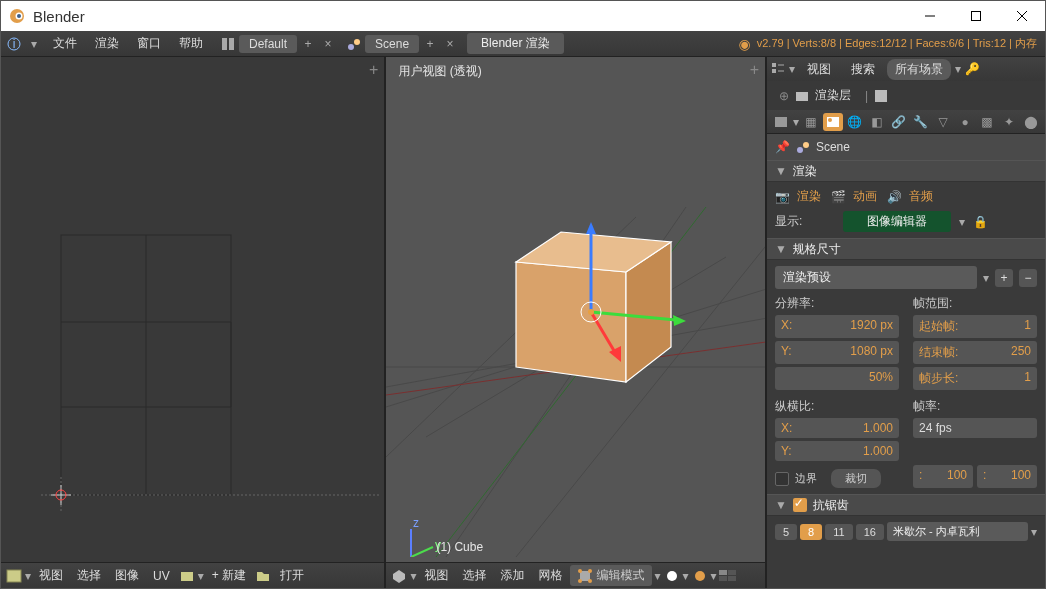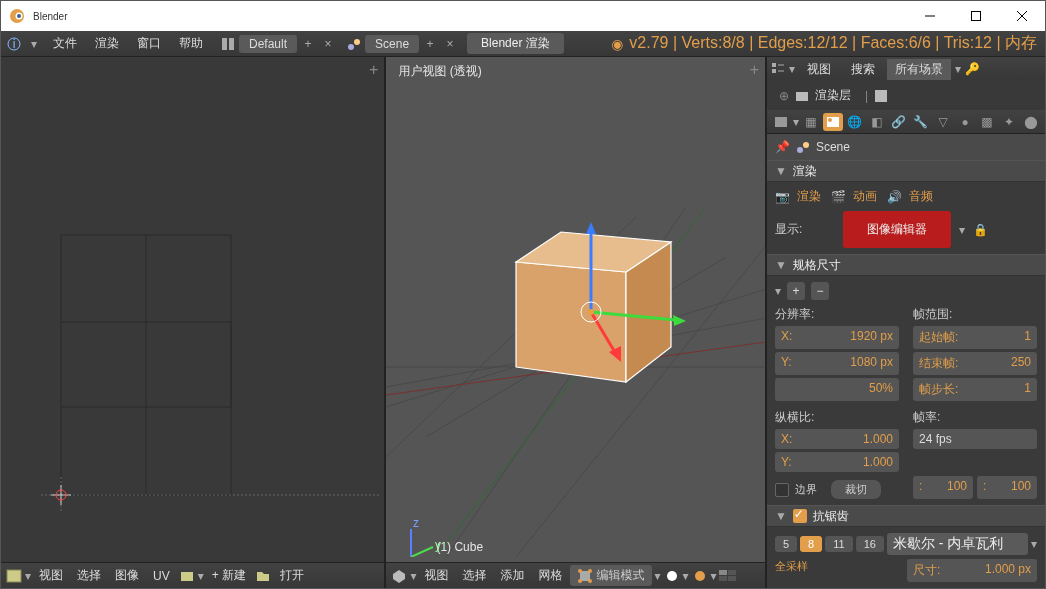--- a/index.html
+++ b/index.html
@@ -1,29 +1,29 @@
 <!DOCTYPE html>
 <html><head>
 <meta charset="utf-8">
 <style>
 * { margin:0; padding:0; box-sizing:border-box; font-family:"Segoe UI",Arial,sans-serif; font-size:12px; user-select:none; }
 body { background:#fff; width:1046px; height:589px; overflow:hidden; }
 .win { width:1046px; height:589px; border:1px solid #555; display:flex; flex-direction:column; }
 .titlebar { height:30px; background:#fff; display:flex; align-items:center; padding:0 0 0 8px; color:#333; }
 .titlebar .logo { width:16px; height:16px; margin-right:8px; }
-.titlebar .title { font-size:10px; flex:1; }
+.titlebar .title { font-size:15px; flex:1; }
 .titlebar .winbtn { width:46px; height:30px; display:flex; align-items:center; justify-content:center; color:#000; }
 .main { flex:1; display:flex; flex-direction:column; background:#2b2b2b; color:#ccc; }
 .topbar { height:26px; background:linear-gradient(#424242,#373737); display:flex; align-items:center; padding:0 4px; gap:2px; border-bottom:1px solid #222; }
 .topbar .item { padding:2px 8px; color:#ddd; cursor:default; }
 .topbar .item.sel { background:#5a5a5a; border-radius:3px; padding:2px 10px; }
 .topbar .sep { width:4px; }
 .topbar .icon { width:18px; height:18px; display:flex; align-items:center; justify-content:center; color:#aaa; }
 .infobar { margin-left:auto; display:flex; align-items:center; gap:6px; }
-.info { color:#e29e4a; font-size:16px; white-space:nowrap; padding-right:4px; }
+.info { color:#e29e4a; font-size:11px; white-space:nowrap; padding-right:4px; }
 .engine { background:#5a5a5a; padding:2px 14px; border-radius:3px; color:#eee; }
 .orange-logo { color:#e29e4a; font-size:14px; }
 
 .content { flex:1; display:flex; overflow:hidden; }
 .panel { display:flex; flex-direction:column; background:#393939; position:relative; }
 .panel.left { width:392px; border-right:2px solid #222; }
 .panel.mid { width:387px; border-right:2px solid #222; }
 .panel.right { flex:1; }
 
 .viewport { flex:1; background:#555; position:relative; overflow:hidden; }
@@ -33,55 +33,55 @@
 
 .btmbar { height:26px; background:linear-gradient(#424242,#373737); display:flex; align-items:center; padding:0 4px; gap:2px; border-top:1px solid #222; }
 .btmbar .item { padding:2px 6px; color:#ddd; cursor:default; }
 .btmbar .ico { width:18px; height:18px; display:flex; align-items:center; justify-content:center; }
 .btmbar .mode { background:#5a5a5a; padding:2px 8px; border-radius:3px; display:flex; align-items:center; gap:4px; }
 .dot { width:10px; height:10px; border-radius:50%; }
 .dot.w { background:#fff; }
 .dot.o { background:#e29e4a; }
 .outliner-hdr { height:24px; background:linear-gradient(#424242,#373737); display:flex; align-items:center; padding:0 4px; gap:4px; }
 .outliner-hdr .tab { padding:2px 8px; color:#ddd; }
-.outliner-hdr .tab.sel { background:#5a5a5a; border-radius:0; }
+.outliner-hdr .tab.sel { background:#5a5a5a; border-radius:8px; }
 .outliner-tree { padding:4px 12px; font-size:12px; }
 .outliner-tree .row { display:flex; align-items:center; gap:6px; padding:2px 0; color:#ddd; }
 .tree-ico { width:14px; height:14px; }
 
 .props { flex:1; overflow:auto; background:#3a3a3a; }
 .props::-webkit-scrollbar { width:12px; }
 .props::-webkit-scrollbar-track { background:#333; }
 .props::-webkit-scrollbar-thumb { background:#555; border-radius:6px; }
 .props-tabs { height:24px; background:linear-gradient(#424242,#373737); display:flex; align-items:center; padding:0 4px; gap:2px; border-bottom:1px solid #222; }
 .props-tabs .ptab { width:20px; height:18px; display:flex; align-items:center; justify-content:center; color:#999; border-radius:3px; }
 .props-tabs .ptab.active { background:#e29e4a; color:#fff; }
 .scene-row { height:26px; display:flex; align-items:center; padding:0 8px; gap:6px; color:#ddd; background:#4a4a4a; }
 .sect-hdr { height:22px; background:#4a4a4a; display:flex; align-items:center; padding:0 8px; color:#eee; border-top:1px solid #555; border-bottom:1px solid #333; }
 .sect-hdr .tri { margin-right:6px; color:#aaa; }
 .sect-body { padding:6px 8px; }
 .render-btns { display:flex; gap:10px; align-items:center; }
 .rbtn { display:flex; align-items:center; gap:6px; color:#e29e4a; }
 .rbtn .rico { color:#fff; width:16px; height:14px; }
 .disp-row { display:flex; align-items:center; gap:8px; margin-top:6px; }
 .disp-row .lbl { color:#ccc; width:60px; }
-.disp-row .val { background:#b91c1c; padding:10px 24px; border-radius:3px; color:#eee; }
+.disp-row .val { background:#14532d; padding:2px 24px; border-radius:3px; color:#eee; }
 .preset-row { display:flex; align-items:center; gap:6px; }
 .preset-row .sel { flex:1; background:#5a5a5a; padding:3px 8px; border-radius:3px; color:#eee; }
 .preset-row .pm { width:18px; height:18px; background:#555; border-radius:3px; display:flex; align-items:center; justify-content:center; color:#ddd; }
 .dim-grid { display:grid; grid-template-columns:1fr 1fr; gap:3px 14px; margin-top:6px; }
 .numfield { background:#555; border-radius:3px; padding:3px 6px; display:flex; justify-content:space-between; color:#e29e4a; font-size:11px; }
 .numfield .k { color:#e29e4a; }
 .numfield .v { color:#e29e4a; }
 .aa-chk { display:inline-block; width:14px; height:14px; background:#e29e4a; border-radius:2px; margin-right:6px; position:relative; }
 .aa-chk::after { content:"✓"; position:absolute; top:-2px; left:1px; color:#fff; font-size:12px; }
 .samp-row { display:flex; gap:3px; align-items:center; }
 .samp { background:#555; padding:2px 8px; border-radius:3px; font-size:11px; color:#ddd; }
 .samp.active { background:#e29e4a; color:#fff; }
-.samp-sel { flex:1; background:#5a5a5a; padding:2px 6px; border-radius:3px; color:#eee; font-size:14px; }
+.samp-sel { flex:1; background:#5a5a5a; padding:2px 6px; border-radius:3px; color:#eee; font-size:11px; }
 .half-row { display:flex; gap:14px; margin-top:4px; }
 .half-row > div { flex:1; }
 
 .checker { display:flex; align-items:center; gap:6px; margin-top:4px; }
 .chkbox { width:14px; height:14px; background:#333; border:1px solid #666; border-radius:2px; }
 .chklbl { color:#ccc; font-size:11px; }
 .cropbtn { background:#555; padding:2px 14px; border-radius:3px; color:#ccc; font-size:11px; }
 
 svg { display:block; }
 </style>
@@ -386,20 +386,21 @@
               <span>🔒</span>
             </div>
           </div>
 
           <div class="sect-hdr">
               <span class="tri">▼</span>
               <span>规格尺寸</span>
             </div>
           <div class="sect-body">
             <div class="preset-row">
+              <span class="sel">渲染预设</span>
               <span style="color:#aaa">▾</span>
               <span class="pm">+</span>
               <span class="pm">−</span>
             </div>
             <div class="dim-grid">
               <div class="label">分辨率:</div>
               <div class="label">帧范围:</div>
               <div class="numfield">
                   <span class="k">X:</span>
                   <span class="v">1920 px</span>
@@ -465,25 +466,18 @@
             </div>
           <div class="sect-body">
             <div class="samp-row">
               <span class="samp">5</span>
               <span class="samp active">8</span>
               <span class="samp">11</span>
               <span class="samp">16</span>
               <span class="samp-sel">米歇尔 - 内卓瓦利</span>
               <span style="color:#aaa">▾</span>
             </div>
-            <div class="half-row">
-              <div class="chklbl" style="color:#e29e4a">全采样</div>
-              <div class="numfield">
-                  <span class="k">尺寸:</span>
-                  <span class="v">1.000 px</span>
-                </div>
-            </div>
           </div>
         </div>
       </div>
     </div>
   </div>
 </div>
 
 </body></html>

